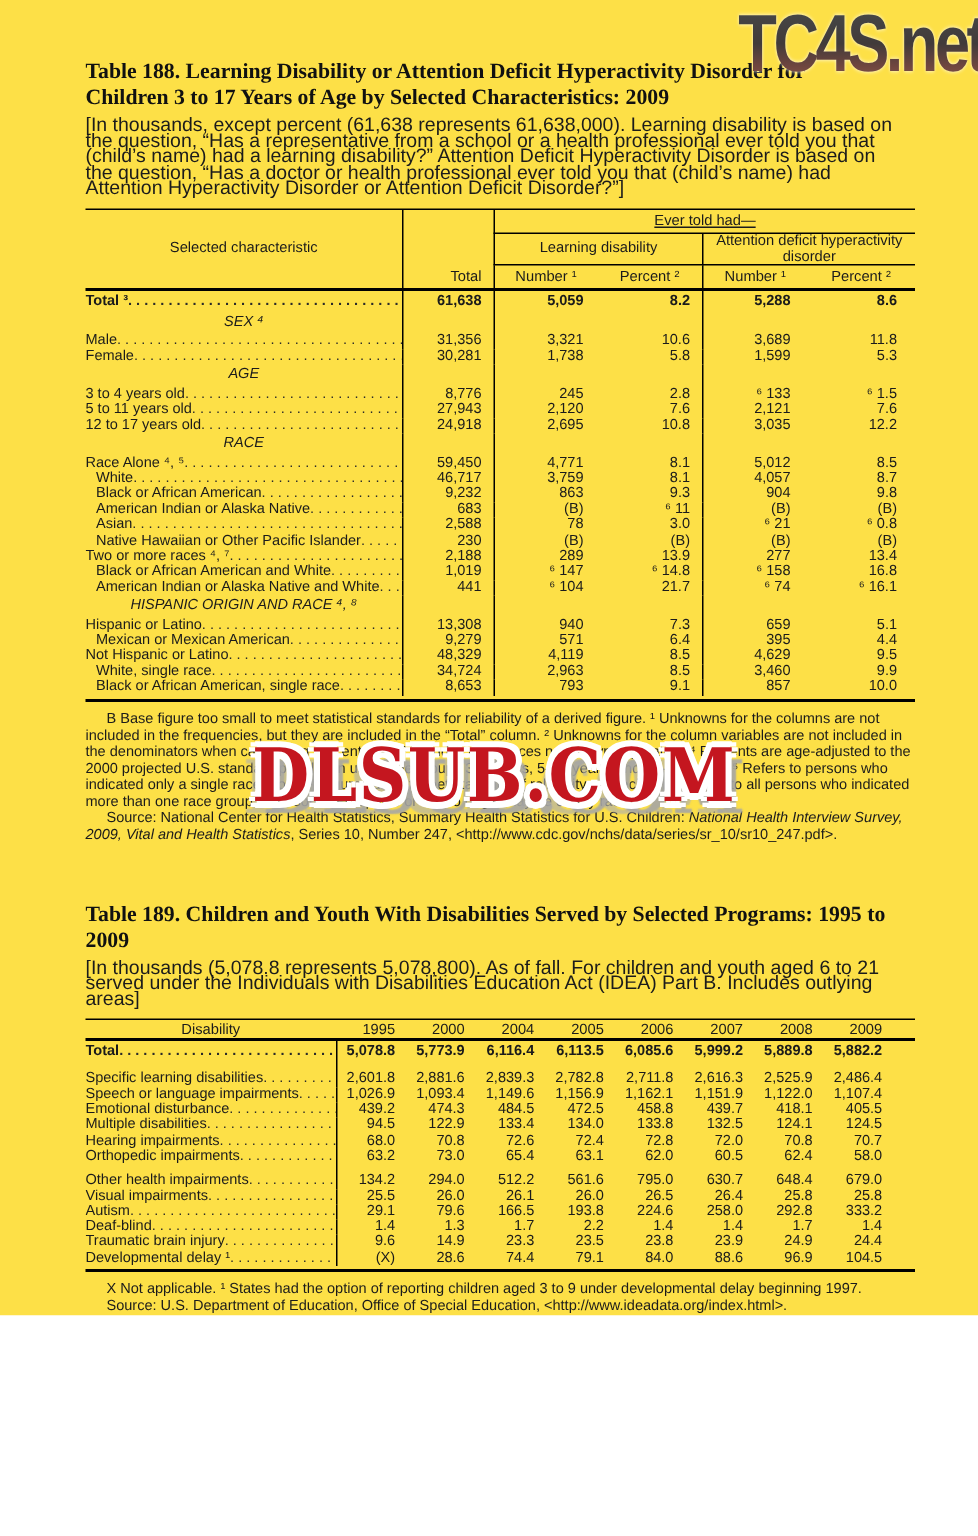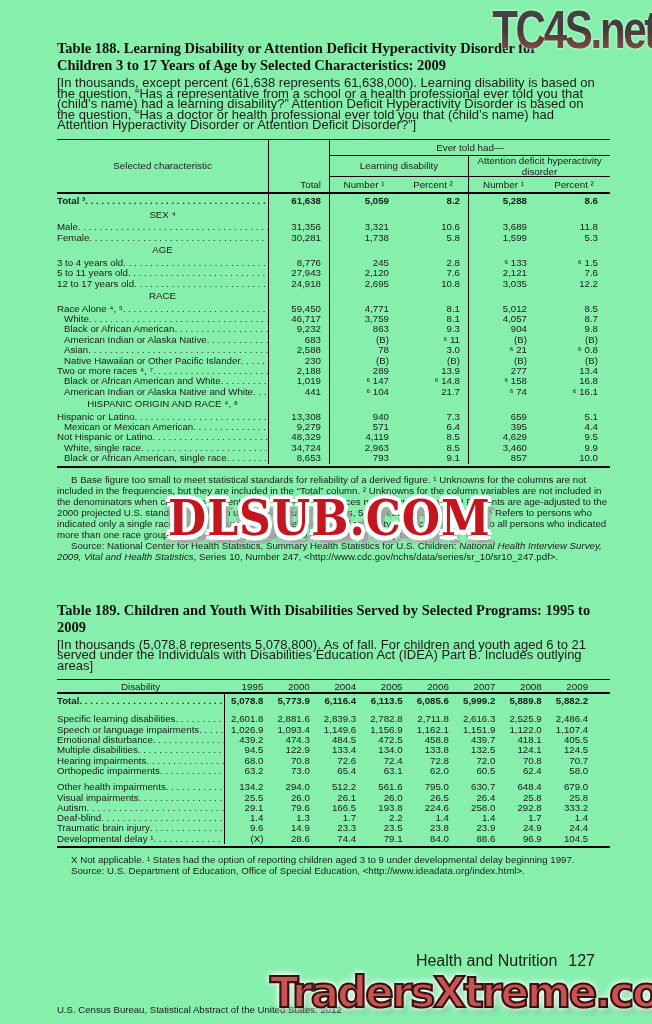--- a/index.html
+++ b/index.html
@@ -1,20 +1,20 @@
 <!DOCTYPE html>
 <html><head>
 <meta charset="utf-8">
 <style>
   * { box-sizing: border-box; margin: 0; padding: 0; }
   html, body { background: #ffffff; }
   .page {
     position: relative;
-    width: 652px; height: 1024px;
-    background: #86efac;
+    width: 652px; height: 877px;
+    background: #fde047;
     overflow: hidden;
     font-family: "Liberation Sans", "DejaVu Sans", sans-serif;
     color: #1b1b1b;
   }
   .content { position: absolute; left: 57px; top: 40px; width: 553px; }
 
   h1.tbl-title {
     font-family: "Liberation Serif", "DejaVu Serif", serif;
     font-weight: bold; font-size: 14.5px; line-height: 17px;
     color: #111; width: 532px; margin: 0 0 4px 0;
@@ -26,34 +26,34 @@
     display: grid;
     grid-template-columns: 211px 61px 69px 70px 70px 72px;
     grid-template-rows: 16px 21px 15px;
     border-top: 1.5px solid #000;
     border-bottom: 2px solid #000;
     font-size: 9.8px;
   }
   .h188 > div { line-height: 11px; }
   .hc-char  { grid-area: 1 / 1 / 4 / 2; display: flex; align-items: center; justify-content: center; }
   .hc-total { grid-area: 1 / 2 / 4 / 3; border-left: 1px solid #000; display: flex; align-items: flex-end; justify-content: flex-end; padding: 0 8px 2px 0; }
-  .hc-group { grid-area: 1 / 3 / 2 / 7; border-left: 1px solid #000; border-bottom: 1px solid #000; display: flex; align-items: center; justify-content: center; }
+  .hc-group { grid-area: 1 / 3 / 2 / 7; border-left: 1px solid #000; border-bottom: 1px solid #000; display: flex; align-items: center; justify-content: center; text-decoration: underline; }
   .hc-ld    { grid-area: 2 / 3 / 3 / 5; border-left: 1px solid #000; border-bottom: 1px solid #000; display: flex; align-items: center; justify-content: center; }
   .hc-adhd  { grid-area: 2 / 5 / 3 / 7; border-left: 1px solid #000; border-bottom: 1px solid #000; display: flex; align-items: center; justify-content: center; text-align: center; line-height: 10px; width: 100%; }
   .hc-n1 { grid-area: 3 / 3 / 4 / 4; border-left: 1px solid #000; display: flex; align-items: flex-end; justify-content: center; padding-bottom: 2px; }
   .hc-p1 { grid-area: 3 / 4 / 4 / 5; display: flex; align-items: flex-end; justify-content: center; padding-bottom: 2px; }
   .hc-n2 { grid-area: 3 / 5 / 4 / 6; border-left: 1px solid #000; display: flex; align-items: flex-end; justify-content: center; padding-bottom: 2px; }
   .hc-p2 { grid-area: 3 / 6 / 4 / 7; display: flex; align-items: flex-end; justify-content: center; padding-bottom: 2px; }
 
   #t188-body { border-bottom: 2px solid #000; padding-bottom: 2px; }
   .row188 { display: grid; grid-template-columns: 211px 61px 69px 70px 70px 72px; }
   .row188 .cell { font-size: 9.7px; line-height: 10.4px; }
   .row188.tot .cell { font-weight: bold; line-height: 14px; }
   .row188.sec .cell { line-height: 14.5px; }
-  .sec-label { text-align: center; }
+  .sec-label { text-align: center; font-style: italic; }
   .num { text-align: right; }
   .c-total { padding-right: 8px; }
   .c-n1 { padding-right: 9px; }
   .c-p1 { padding-right: 8px; }
   .c-n2 { padding-right: 11px; }
   .c-p2 { padding-right: 12px; }
   .bl { border-left: 1px solid #000; }
   .lab { display: flex; overflow: hidden; white-space: nowrap; }
   .lab.ind { padding-left: 7px; }
   .dots { flex: 1; overflow: hidden; white-space: nowrap; color: #2a2a2a; }

